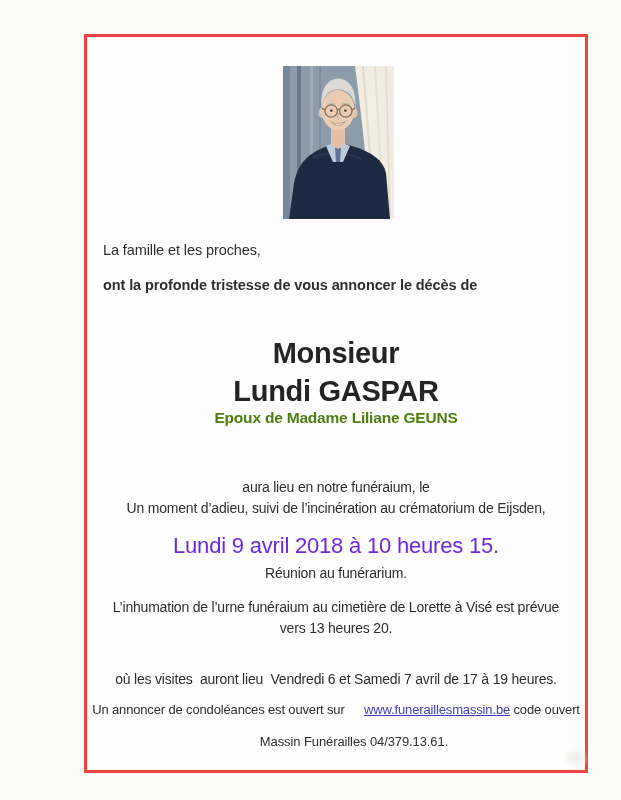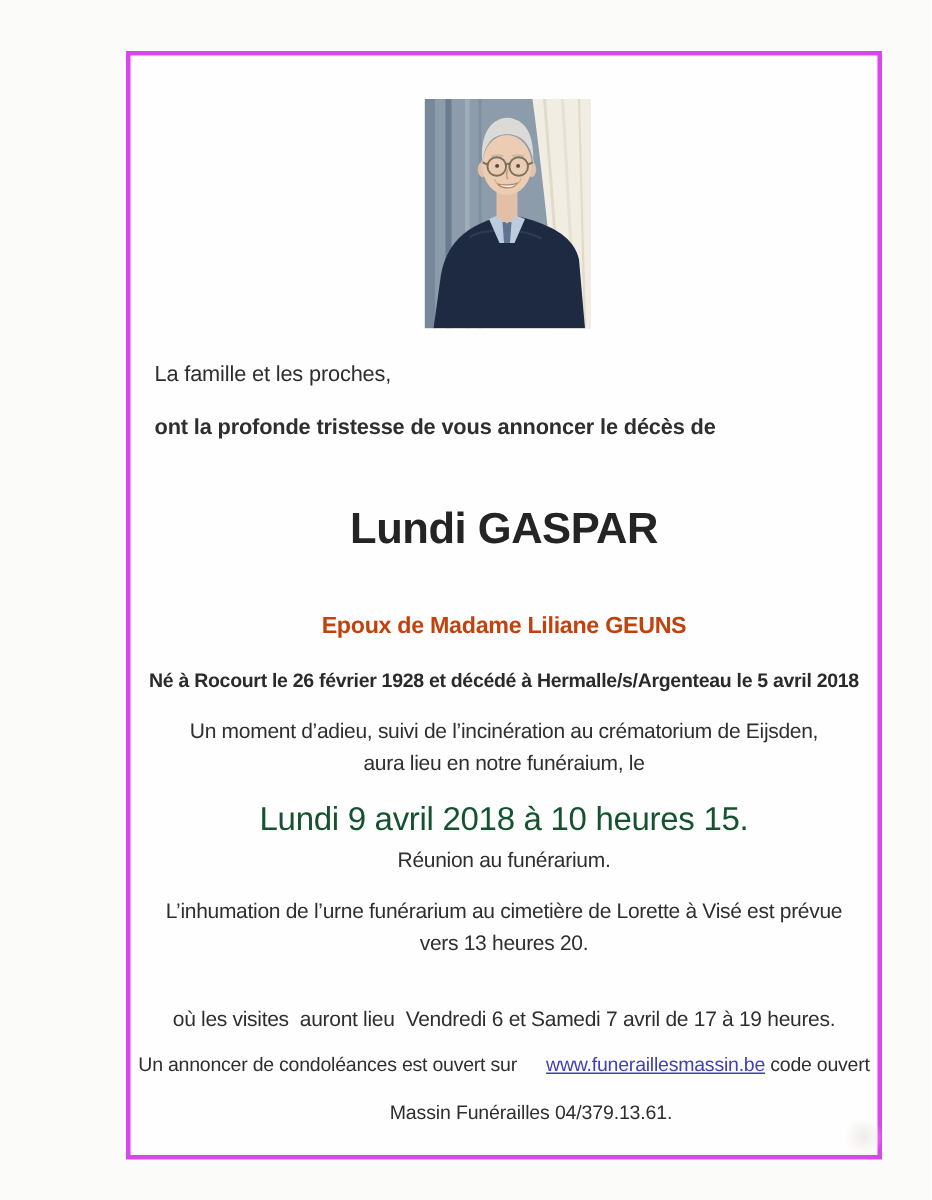--- a/index.html
+++ b/index.html
@@ -14,21 +14,21 @@
     font-family: "Liberation Sans", sans-serif;
     color: #2e2e2e;
     overflow: hidden;
   }
   .card {
     position: absolute;
     left: 84px;
     top: 34px;
     width: 498px;
     height: 733px;
-    border: 3px solid #d946ef;
+    border: 3px solid #ef4444;
     background: #fefefe;
     box-shadow: inset 0 0 0 1px #f7f5e8;
   }
   .abs { position: absolute; }
   .photo {
     left: 196px;
     top: 29px;
     width: 111px;
     height: 153px;
     overflow: hidden;
@@ -52,42 +52,42 @@
     font-size: 29px;
     font-weight: bold;
     line-height: 38px;
     color: #242424;
     letter-spacing: -0.3px;
   }
   .spouse {
     top: 372px;
     font-size: 15.5px;
     font-weight: bold;
-    color: #c2410c;
+    color: #4d7c0f;
     letter-spacing: -0.2px;
   }
   .birthdeath {
     top: 409px;
     font-size: 13px;
     font-weight: bold;
     color: #2a2a2a;
     letter-spacing: -0.2px;
     white-space: nowrap;
   }
   .bodyline {
     font-size: 14px;
     line-height: 21px;
     letter-spacing: -0.2px;
   }
   .ceremony { top: 440px; }
   .datetime {
     top: 496px;
     font-size: 22px;
     letter-spacing: -0.2px;
-    color: #14532d;
+    color: #6d28d9;
   }
   .reunion { top: 526px; }
   .burial { top: 560px; }
   .visitation { top: 614px; white-space: pre-line; }
   .visitation .pre { white-space: pre; }
   .register {
     top: 665px;
     font-size: 13px;
     letter-spacing: -0.15px;
     white-space: nowrap;
@@ -163,38 +163,38 @@
       <path d="M48.7 56.5 C51.7 60.2 59.5 60.2 62 56 C58.5 57.6 52.5 57.7 48.7 56.5 Z" fill="#f7f5f0" stroke="#b08468" stroke-width="0.8"></path>
       <path d="M46.5 53.5 C47.5 55.5 48.3 56.3 49 56.7" stroke="#d8ac8e" stroke-width="0.8" fill="none"></path>
       <path d="M64.5 53 C63.7 55 63 55.8 62.2 56.3" stroke="#d8ac8e" stroke-width="0.8" fill="none"></path>
     </svg>
   </div>
 
   <div class="abs intro intro1">La famille et les proches,</div>
   <div class="abs intro intro2">ont la profonde tristesse de vous annoncer le décès de</div>
 
   <div class="abs center titleblock">
+    <div class="title-line">Monsieur</div>
     <div class="title-line">Lundi GASPAR</div>
   </div>
 
   <div class="abs center spouse">Epoux de Madame Liliane GEUNS</div>
 
-  <div class="abs center birthdeath">Né à Rocourt le 26 février 1928 et décédé à Hermalle/s/Argenteau le 5 avril 2018</div>
 
   <div class="abs center ceremony">
+    <div class="bodyline">aura lieu en notre funéraium, le</div>
     <div class="bodyline">Un moment d’adieu, suivi de l’incinération au crématorium de Eijsden,</div>
-    <div class="bodyline">aura lieu en notre funéraium, le</div>
   </div>
 
   <div class="abs center datetime">Lundi 9 avril 2018 à 10 heures 15.</div>
 
   <div class="abs center reunion bodyline">Réunion au funérarium.</div>
 
   <div class="abs center burial">
-    <div class="bodyline">L’inhumation de l’urne funérarium au cimetière de Lorette à Visé est prévue</div>
+    <div class="bodyline">L’inhumation de l’urne funéraium au cimetière de Lorette à Visé est prévue</div>
     <div class="bodyline">vers 13 heures 20.</div>
   </div>
 
   <div class="abs center visitation">
     <div class="bodyline pre">où les visites  auront lieu  Vendredi 6 et Samedi 7 avril de 17 à 19 heures.</div>
   </div>
 
   <div class="abs center register">
     <span>Un annoncer de condoléances est ouvert sur </span><a href="#">www.funeraillesmassin.be</a><span> code ouvert</span>
   </div>

